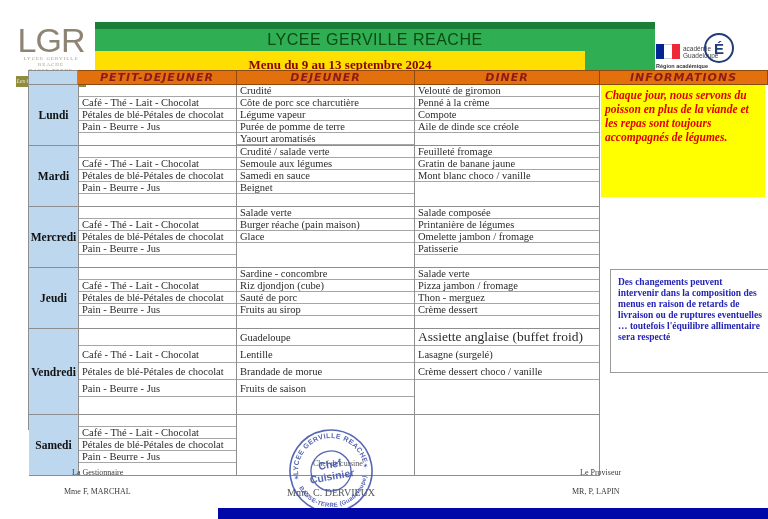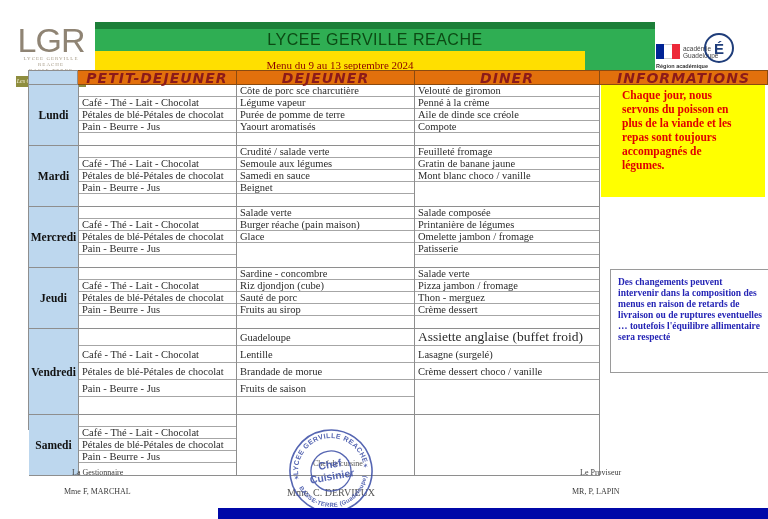--- a/index.html
+++ b/index.html
@@ -15,58 +15,58 @@
               font-style:italic;font-size:6px;line-height:11px;font-family:"Liberation Serif",serif;}
 
   
   #strip-dark{left:95px;top:22px;width:560px;height:7px;background:var(--green_dark);}
   #band-green{left:95px;top:29px;width:560px;height:41px;background:var(--green_band);}
   #school-title{left:95px;top:29px;width:560px;height:22px;display:flex;align-items:center;justify-content:center;
                 font-family:"Liberation Sans","DejaVu Sans",sans-serif;font-size:16px;letter-spacing:.5px;
                 color:var(--school_title_green);font-weight:500;}
   #band-yellow{left:95px;top:51px;width:490px;height:19px;background:var(--yellow_band);
                display:flex;align-items:center;justify-content:center;}
-  #menu-title{font-size:11px;font-weight:normal;color:var(--menu_title_red);font-family:"Liberation Serif",serif;margin-top:8px;}
+  #menu-title{font-size:13px;font-weight:bold;color:var(--menu_title_red);font-family:"Liberation Serif",serif;margin-top:8px;}
 
   
   #acad-block{left:652px;top:33px;width:112px;height:38px;font-family:"Liberation Sans",sans-serif;}
   #flag{left:4px;top:11px;width:24px;height:15px;display:flex;}
   #flag .b{flex:1;background:var(--flag_blue);} #flag .w{flex:1;background:#fff;border-top:1px solid #ccc;border-bottom:1px solid #ccc;}
   #flag .r{flex:1;background:var(--flag_red);}
   #acad-name{left:31px;top:13px;font-size:6.5px;line-height:6.5px;color:#444;}
   #e-circle{left:52px;top:0px;width:26px;height:26px;border:2.5px solid #1f3d7a;border-radius:50%;
             display:flex;align-items:center;justify-content:center;font-size:15px;font-weight:bold;color:#1f3d7a;}
   #region-line{left:4px;top:30px;font-size:5.5px;font-weight:bold;color:#333;}
 
   
   #header-row{left:28px;top:70px;width:740px;height:15px;display:flex;box-sizing:border-box;}
   #header-row .hcell{box-sizing:border-box;border:1px solid #8a4a10;border-left:none;height:100%;
       background:var(--orange_header);display:flex;align-items:center;justify-content:center;
-      font-family:"DejaVu Sans",sans-serif;font-style:italic;font-weight:bold;font-size:14px;
+      font-family:"DejaVu Sans",sans-serif;font-style:italic;font-weight:bold;font-size:11px;
       letter-spacing:1px;color:var(--header_text_red);}
   #day-head{box-sizing:border-box;width:50px;height:100%;background:var(--day_blue);border:1px solid #8e8e8e;}
   .w-pdj{width:159px;} .w-dej{width:178px;} .w-din{width:185px;} .w-inf{width:168px;}
 
   
   #day-rows{left:28px;top:85px;width:572px;height:345px;display:flex;flex-direction:column;
             border-left:1px solid #8e8e8e;box-sizing:border-box;}
   .day-row{flex:1;display:flex;border-bottom:1px solid #8e8e8e;box-sizing:border-box;}
   .day-cell{width:50px;background:var(--day_blue);display:flex;align-items:center;justify-content:center;
             font-weight:bold;font-size:11.5px;color:#111;border-right:1px solid #8e8e8e;box-sizing:border-box;}
   .menu-cell{display:grid;grid-template-rows:repeat(5,1fr);border-right:1px solid #8e8e8e;box-sizing:border-box;}
   .menu-cell.c-pdj{width:158px;} .menu-cell.c-dej{width:178px;} .menu-cell.c-din{width:185px;}
   .line{display:flex;align-items:center;padding-left:3px;font-size:10.5px;color:#2b2b2b;
         white-space:nowrap;overflow:hidden;box-sizing:border-box;}
   .line.filled{border-bottom:1px solid #a6a6a6;}
   .line.big{font-size:13.5px;}
 
   
   #info-yellow{left:601px;top:85px;width:164px;height:112px;background:var(--info_yellow);
-               padding:3px 21px;box-sizing:border-box;font-weight:bold;font-size:11.5px;line-height:1.22;
-               color:var(--info_red);}
+               padding:3px 4px;box-sizing:border-box;font-weight:bold;font-size:11.5px;line-height:1.22;
+               color:var(--info_red);font-style:italic;}
   #info-blue{left:610px;top:269px;width:160px;height:104px;border:1px solid #9a9a9a;box-sizing:border-box;
              padding:7px 7px;text-align:left;font-weight:bold;font-size:9.5px;line-height:1.15;
              color:var(--info_blue_text);}
 
   
   .sig{font-size:8px;color:#3a3a3a;}
   #gest-role{left:72px;top:468px;} #gest-name{left:64px;top:487px;}
   #prov-role{left:580px;top:468px;} #prov-name{left:572px;top:487px;}
   #chef-title{left:313px;top:459px;font-size:8px;color:#555;}
   #chef-name{left:287px;top:487px;font-size:10px;color:#555;}
@@ -120,30 +120,31 @@
       <div class="day-row">
         <div class="day-cell">Lundi</div>
         <div class="menu-cell c-pdj">
           <div class="line filled"></div>
           <div class="line filled">Café - Thé - Lait - Chocolat</div>
           <div class="line filled">Pétales de blé-Pétales de chocolat</div>
           <div class="line filled">Pain - Beurre - Jus</div>
           <div class="line"></div>
         </div>
         <div class="menu-cell c-dej">
+          <div class="line filled">Crudité</div>
           <div class="line filled">Côte de porc sce charcutière</div>
           <div class="line filled">Légume vapeur</div>
           <div class="line filled">Purée de pomme de terre</div>
           <div class="line filled">Yaourt aromatisés</div>
         </div>
         <div class="menu-cell c-din">
           <div class="line filled">Velouté de giromon</div>
           <div class="line filled">Penné à la crème</div>
+          <div class="line filled">Compote</div>
           <div class="line filled">Aile de dinde sce créole</div>
-          <div class="line filled">Compote</div>
           <div class="line"></div>
         </div>
       </div>
       <div class="day-row">
         <div class="day-cell">Mardi</div>
         <div class="menu-cell c-pdj">
           <div class="line filled"></div>
           <div class="line filled">Café - Thé - Lait - Chocolat</div>
           <div class="line filled">Pétales de blé-Pétales de chocolat</div>
           <div class="line filled">Pain - Beurre - Jus</div>

